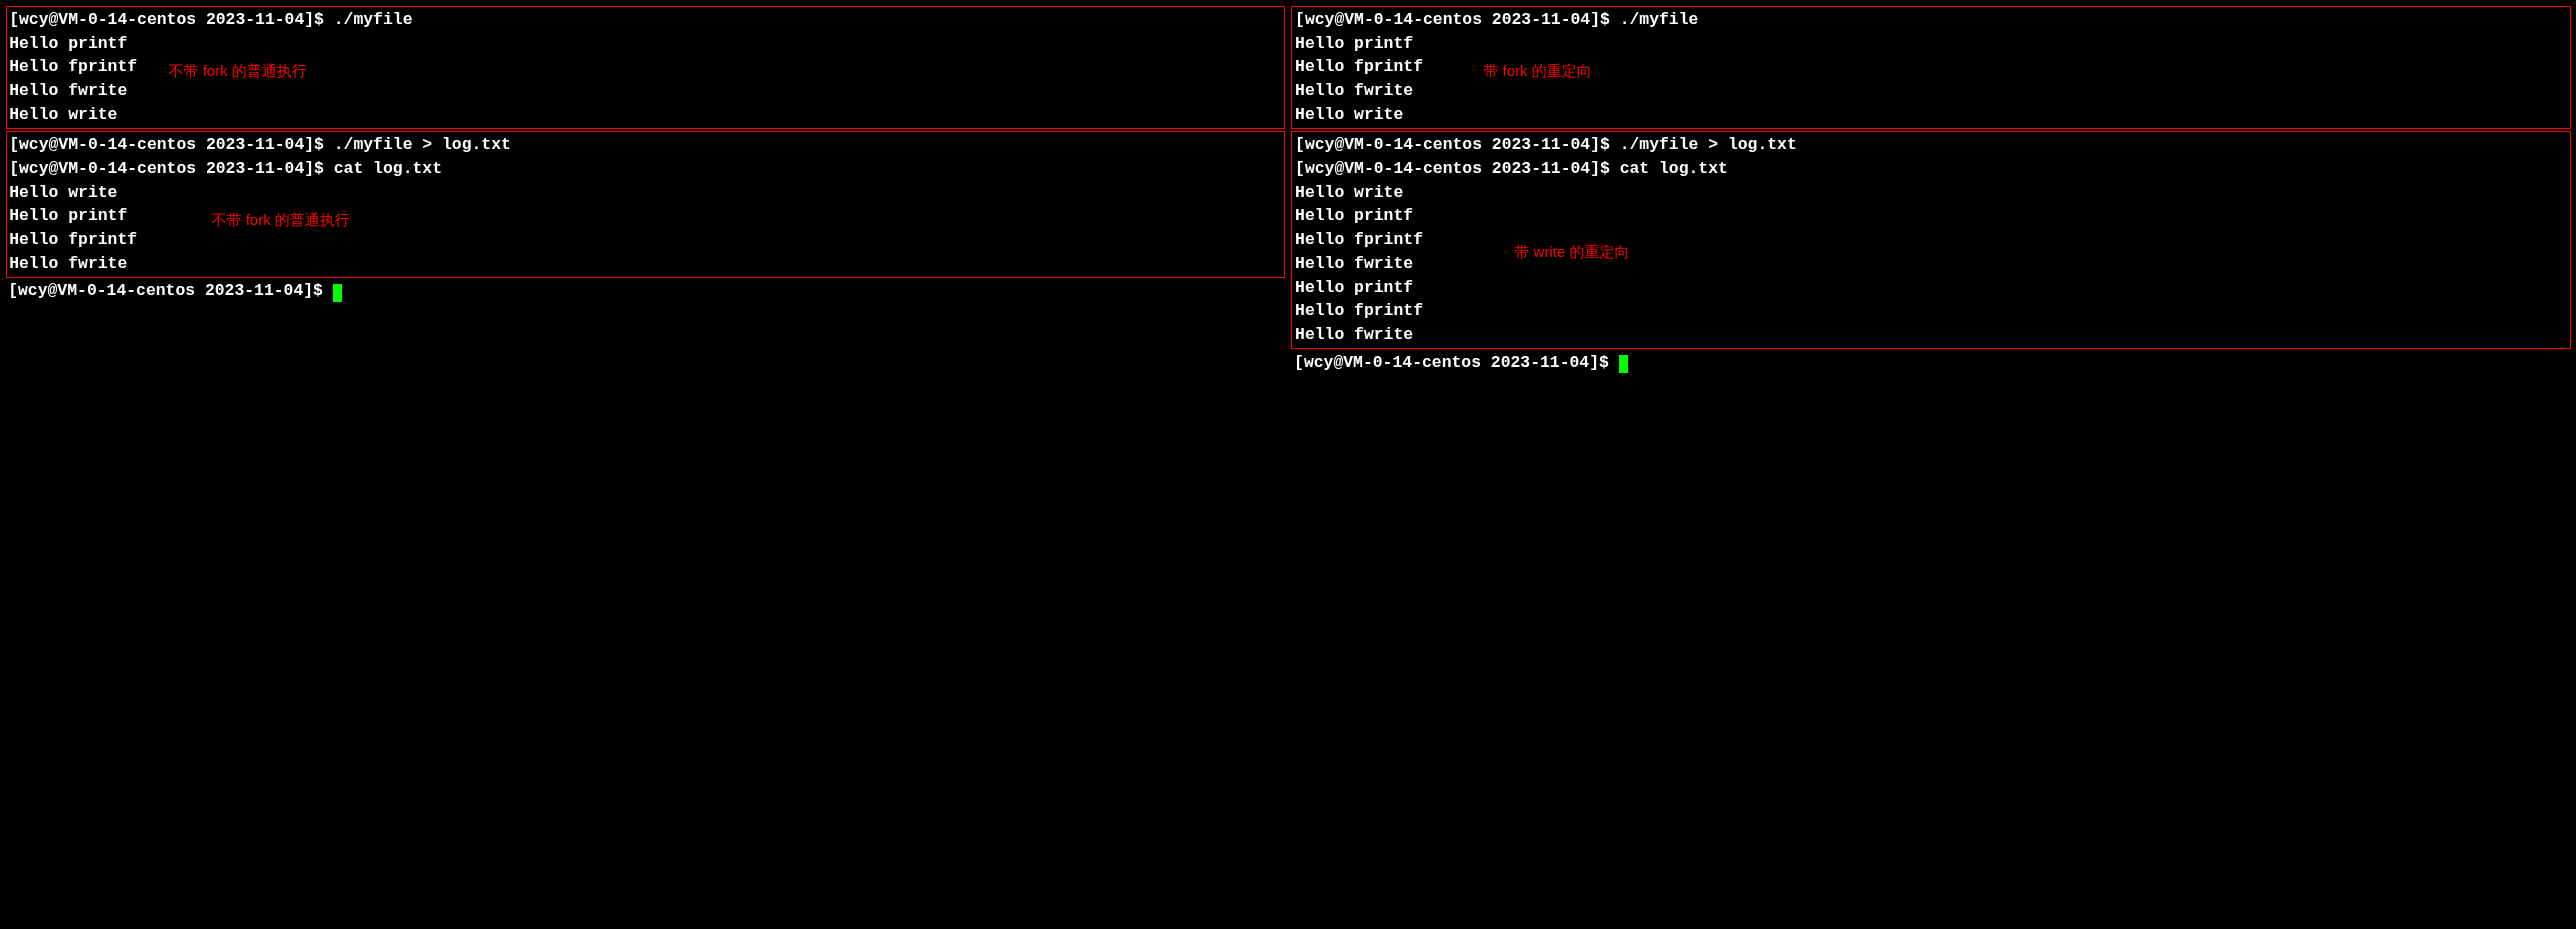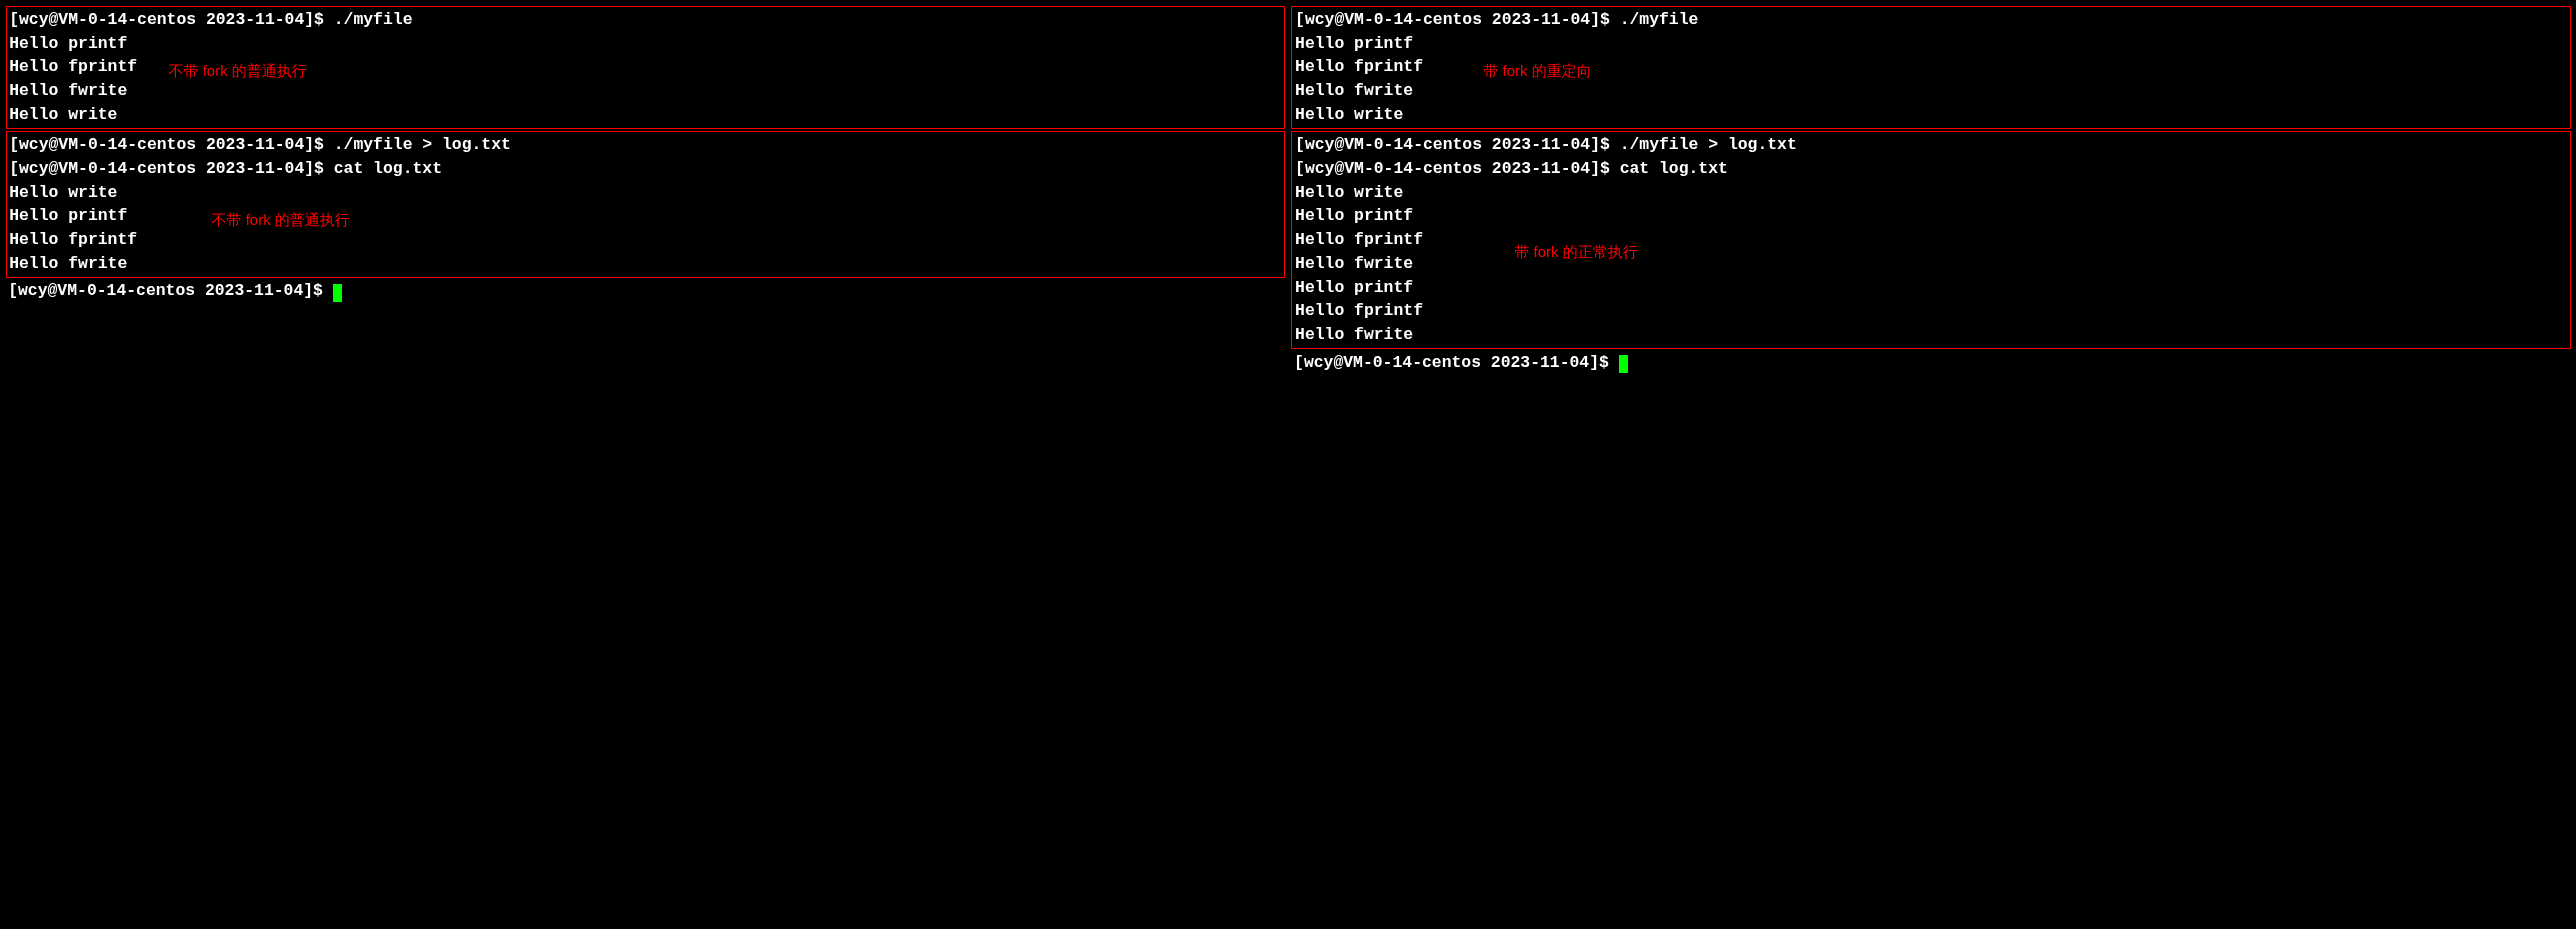--- a/index.html
+++ b/index.html
@@ -112,19 +112,19 @@
   <div class="red-box">
     <div class="terminal-line">[wcy@VM-0-14-centos 2023-11-04]$ ./myfile &gt; log.txt</div>
     <div class="terminal-line">[wcy@VM-0-14-centos 2023-11-04]$ cat log.txt</div>
     <div class="terminal-line">Hello write</div>
     <div class="terminal-line">Hello printf</div>
     <div class="terminal-line">Hello fprintf</div>
     <div class="terminal-line">Hello fwrite</div>
     <div class="terminal-line">Hello printf</div>
     <div class="terminal-line">Hello fprintf</div>
     <div class="terminal-line">Hello fwrite</div>
-    <div class="annotation anno-br">带 fork 的正常执行</div>
+    <div class="annotation anno-br">带 write 的重定向</div>
   </div>
 
   <div class="prompt-line"><span>[wcy@VM-0-14-centos 2023-11-04]$ </span><span class="cursor"></span></div>
 
 </div>
 
 
 </body></html>

